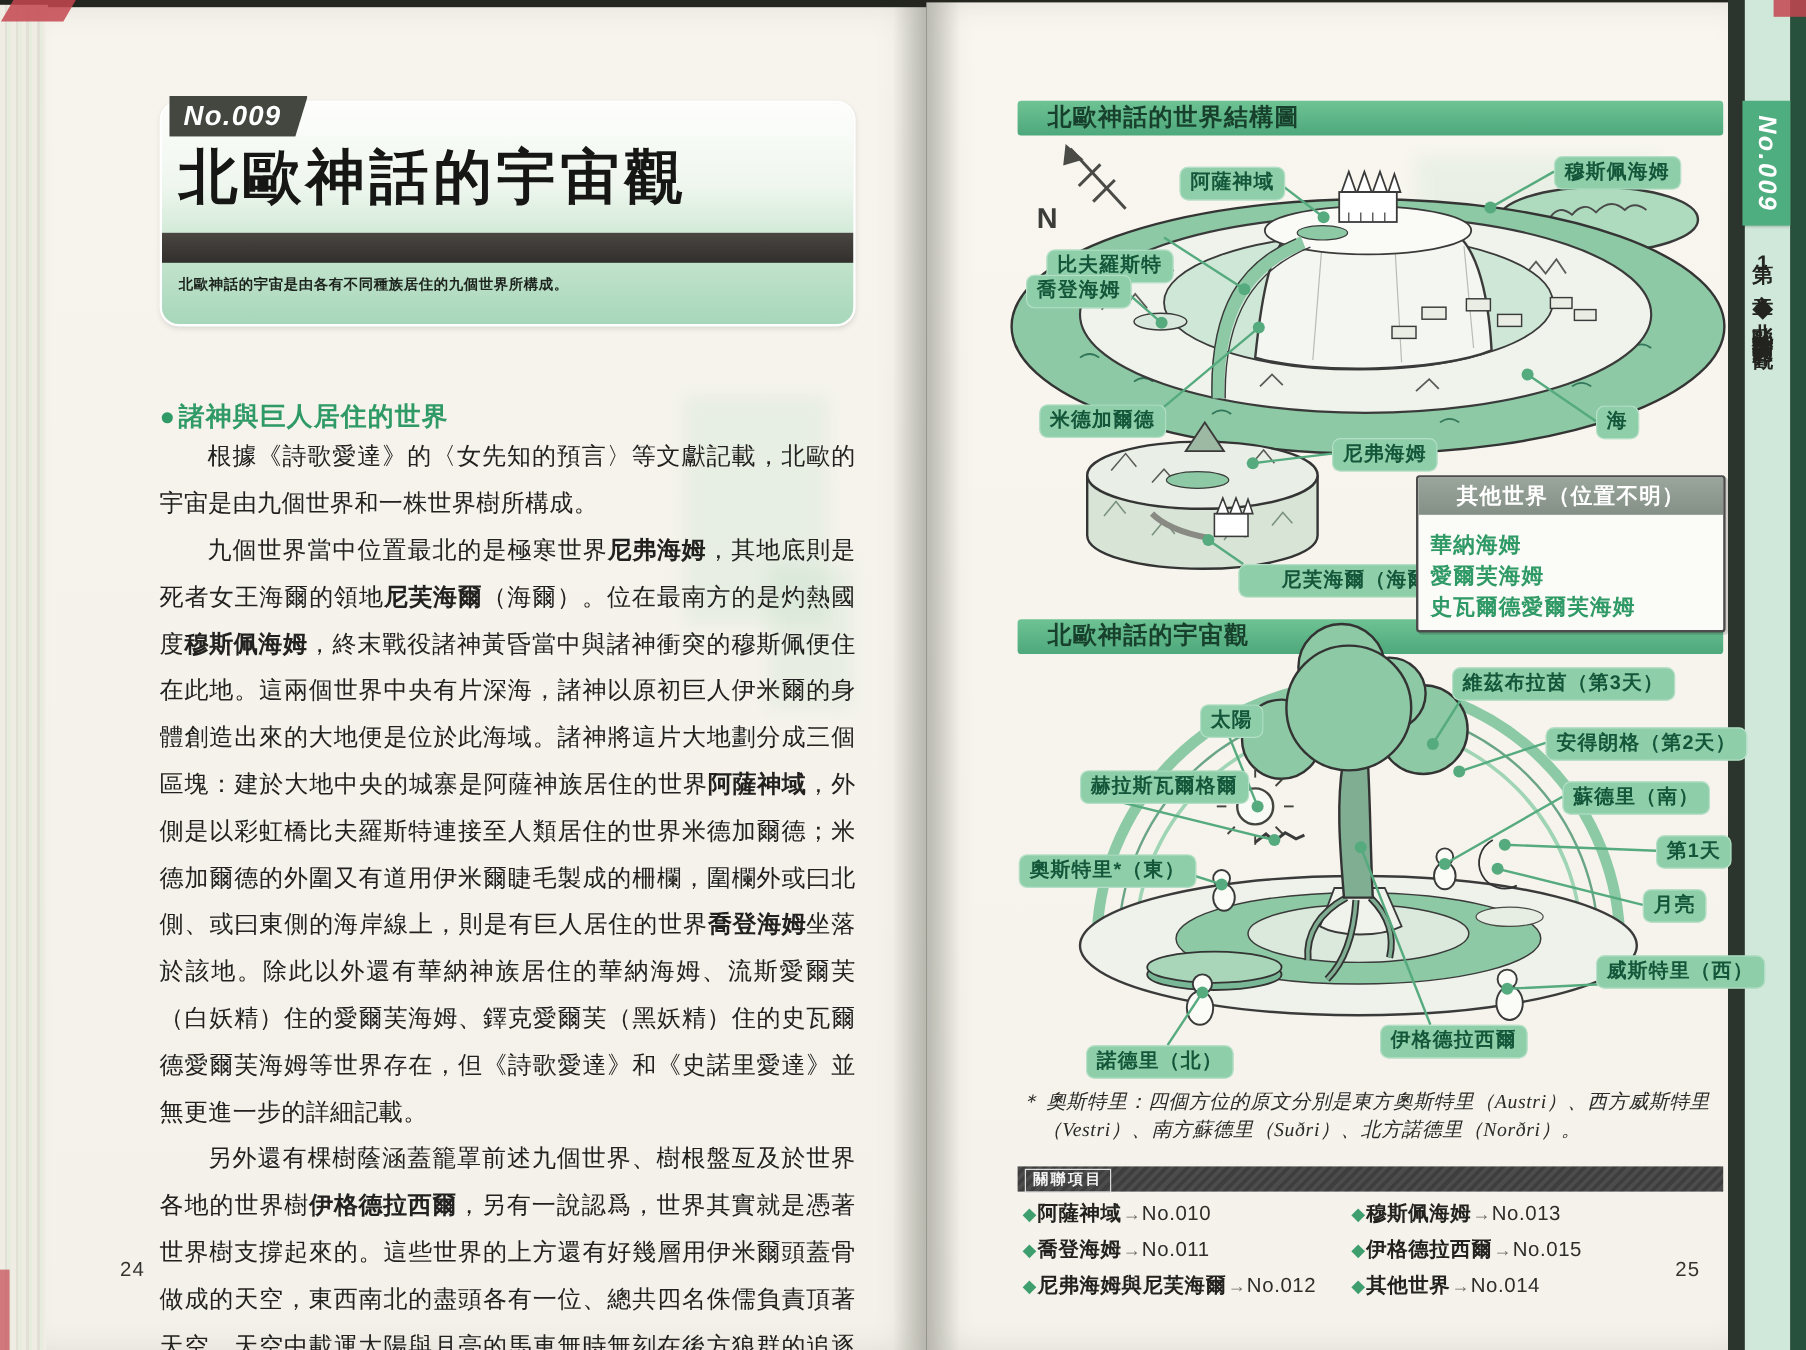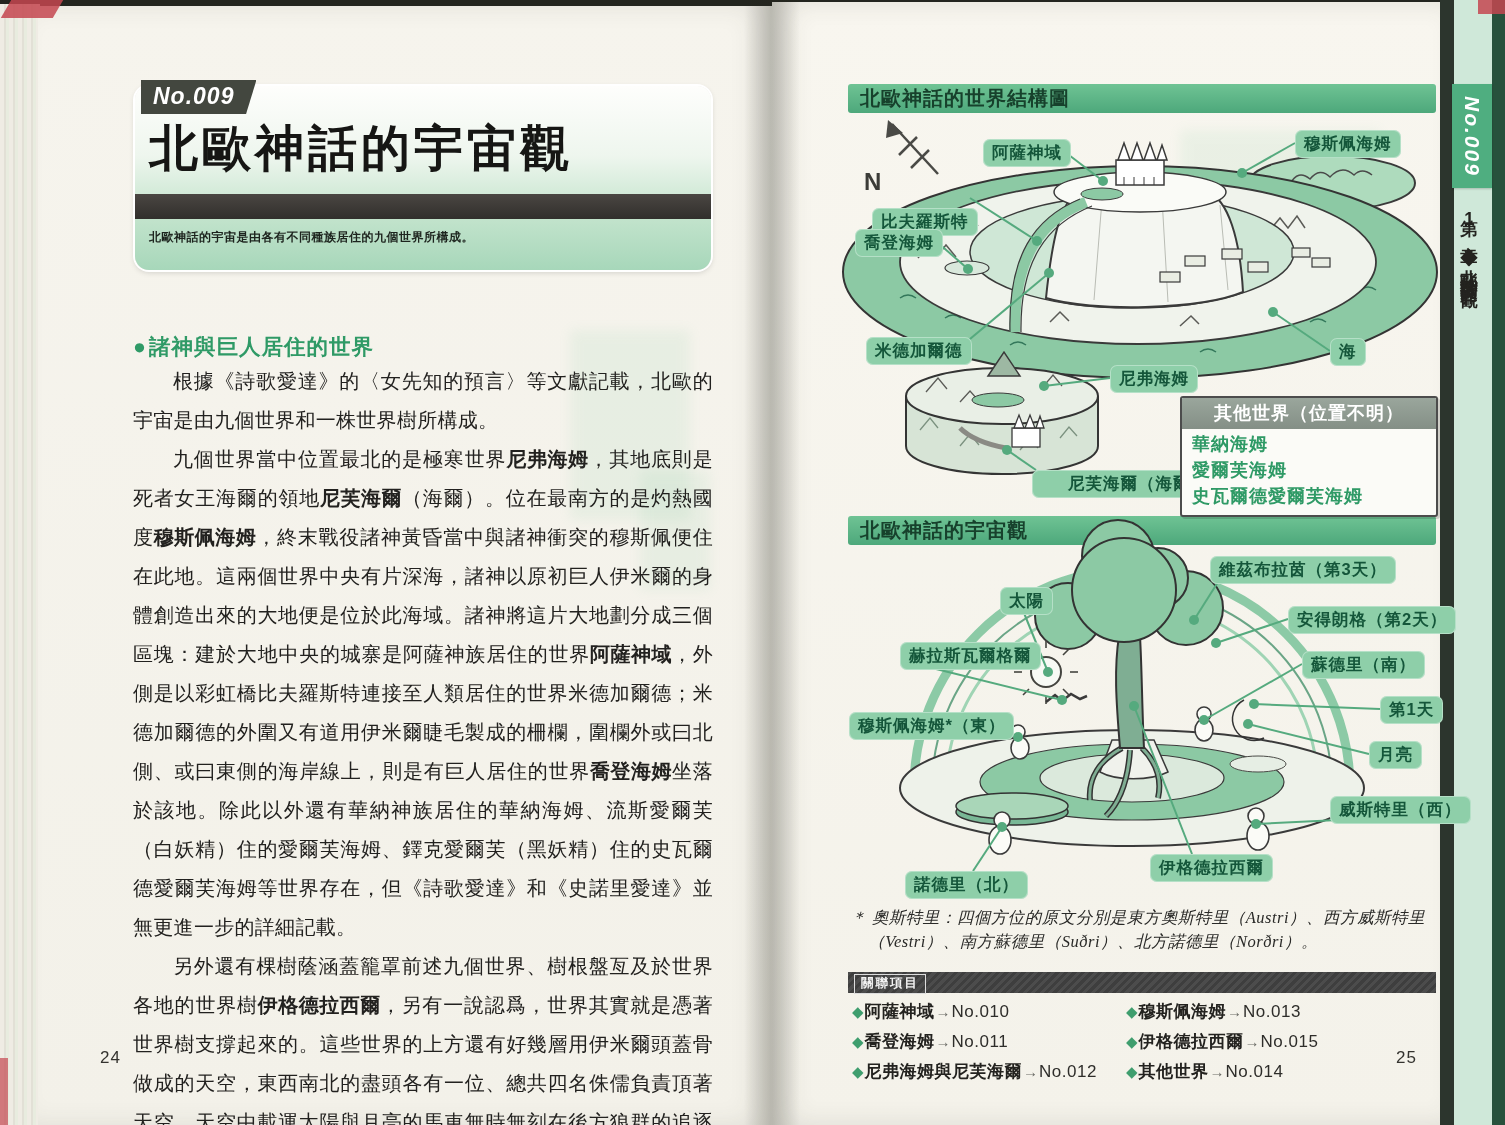--- a/index.html
+++ b/index.html
@@ -45,37 +45,37 @@
   #body-paragraphs p{margin:0;text-indent:2em;}
   #body-paragraphs .bt{font-family:"Liberation Sans",sans-serif;font-weight:bold;letter-spacing:0;}
   .pagenum{position:absolute;font-size:17px;color:#34332f;letter-spacing:1px;}
   #pagenum-left{left:100px;top:1048px;}
   #pagenum-right{left:1396px;top:1048px;}
   
   .ghost{position:absolute;background:#79c498;filter:blur(6px);opacity:.10;pointer-events:none;}
   
   .panel-header{position:absolute;width:588px;height:29px;border-radius:3px;
     background:linear-gradient(180deg,#6fc394,#4da87b);color:#17412c;font-weight:bold;
-    font-size:20px;letter-spacing:1px;line-height:29px;padding-left:12px;box-sizing:border-box;}
+    font-size:20px;letter-spacing:1px;line-height:29px;padding-left:25px;box-sizing:border-box;}
   #panel1-header{left:848px;top:84px;}
   #panel2-header{left:848px;top:516px;}
   #diagram-svg{position:absolute;left:0;top:0;width:1505px;height:1125px;pointer-events:none;}
   .conn{stroke:#55aa7e;stroke-width:2;}
   .dot{fill:#55aa7e;}
   #badge-layer{position:absolute;left:0;top:0;width:1505px;height:1125px;pointer-events:none;}
   .badge{position:absolute;background:#8ecfa9;color:#14563a;font-weight:bold;font-size:16.5px;
     line-height:1;padding:5px 9px 6px;border-radius:7px;letter-spacing:1px;white-space:nowrap;
     box-shadow:inset 0 0 0 1px rgba(255,255,255,.35);}
   
   #other-worlds{position:absolute;left:1180px;top:396px;width:254px;border:2px solid #4c4c4c;
     background:#fbfbf7;border-radius:3px;overflow:hidden;box-shadow:2px 2px 0 rgba(0,0,0,.15);}
   #other-worlds .ow-header{background:linear-gradient(180deg,#9aa69c,#848f86);color:#fff;
     font-weight:bold;font-size:18px;text-align:center;padding:3px 0 4px;letter-spacing:1px;}
   #other-worlds .ow-item{color:#2f9a66;font-size:18px;font-weight:bold;padding:1px 10px;letter-spacing:1px;}
-  #other-worlds .ow-body{padding:2px 0 6px;}
+  #other-worlds .ow-body{padding:12px 0 6px;}
   
   #footnote{position:absolute;left:850px;top:906px;width:586px;font-family:"Liberation Serif",serif;
     font-style:italic;font-size:16.5px;line-height:24px;color:#2a2a28;
     padding-left:1.1em;text-indent:-1.1em;letter-spacing:.5px;}
   
   #related-header{position:absolute;left:848px;top:972px;width:588px;height:21px;
     background:repeating-linear-gradient(135deg,#4c4c4c 0 3px,#3e3e3e 3px 6px);}
   #related-header .rh-label{display:inline-block;margin:2px 0 0 6px;border:1px solid #ddd;
     color:#f3f3f3;font-size:12.5px;font-weight:bold;padding:0 6px 1px;letter-spacing:2px;}
   .rel-col{position:absolute;top:1000px;width:280px;}
@@ -313,21 +313,21 @@
       <div class="badge" style="left: 866px; top: 337px;">米德加爾德</div>
       <div class="badge" style="left: 1330px; top: 338px;">海</div>
       <div class="badge" style="left: 1110px; top: 365px;">尼弗海姆</div>
       <div class="badge" style="left: 1032px; top: 470px; padding-left: 36px;">尼芙海爾（海爾）</div>
       <div class="badge" style="left: 1210px; top: 556px;">維茲布拉茵（第3天）</div>
       <div class="badge" style="left: 1000px; top: 587px;">太陽</div>
       <div class="badge" style="left: 1288px; top: 606px;">安得朗格（第2天）</div>
       <div class="badge" style="left: 900px; top: 642px;">赫拉斯瓦爾格爾</div>
       <div class="badge" style="left: 1302px; top: 651px;">蘇德里（南）</div>
       <div class="badge" style="left: 1380px; top: 696px;">第1天</div>
-      <div class="badge" style="left: 849px; top: 712px;">穆斯佩海姆*（東）</div>
+      <div class="badge" style="left: 849px; top: 712px;">奧斯特里*（東）</div>
       <div class="badge" style="left: 1369px; top: 741px;">月亮</div>
       <div class="badge" style="left: 1330px; top: 796px;">威斯特里（西）</div>
       <div class="badge" style="left: 1150px; top: 854px;">伊格德拉西爾</div>
       <div class="badge" style="left: 905px; top: 871px;">諾德里（北）</div>
     </div>
 
   <div id="other-worlds">
     <div class="ow-header">其他世界（位置不明）</div>
     <div class="ow-body" id="other-worlds-items">
         <div class="ow-item">華納海姆</div>

